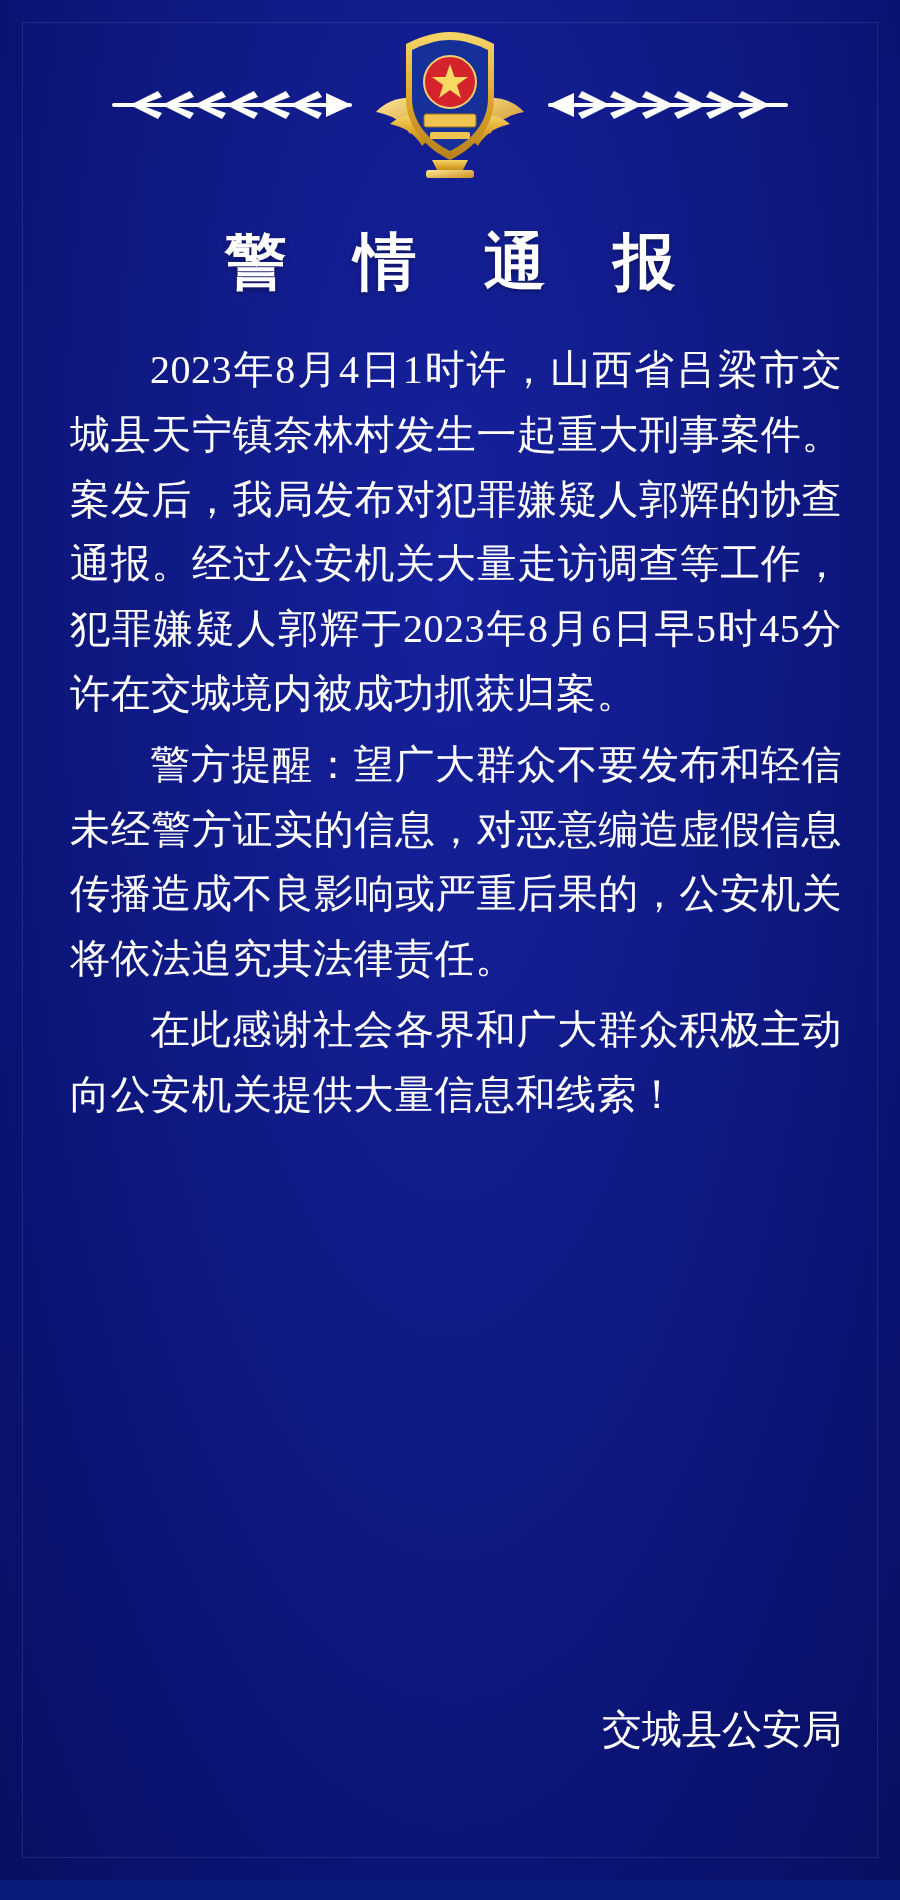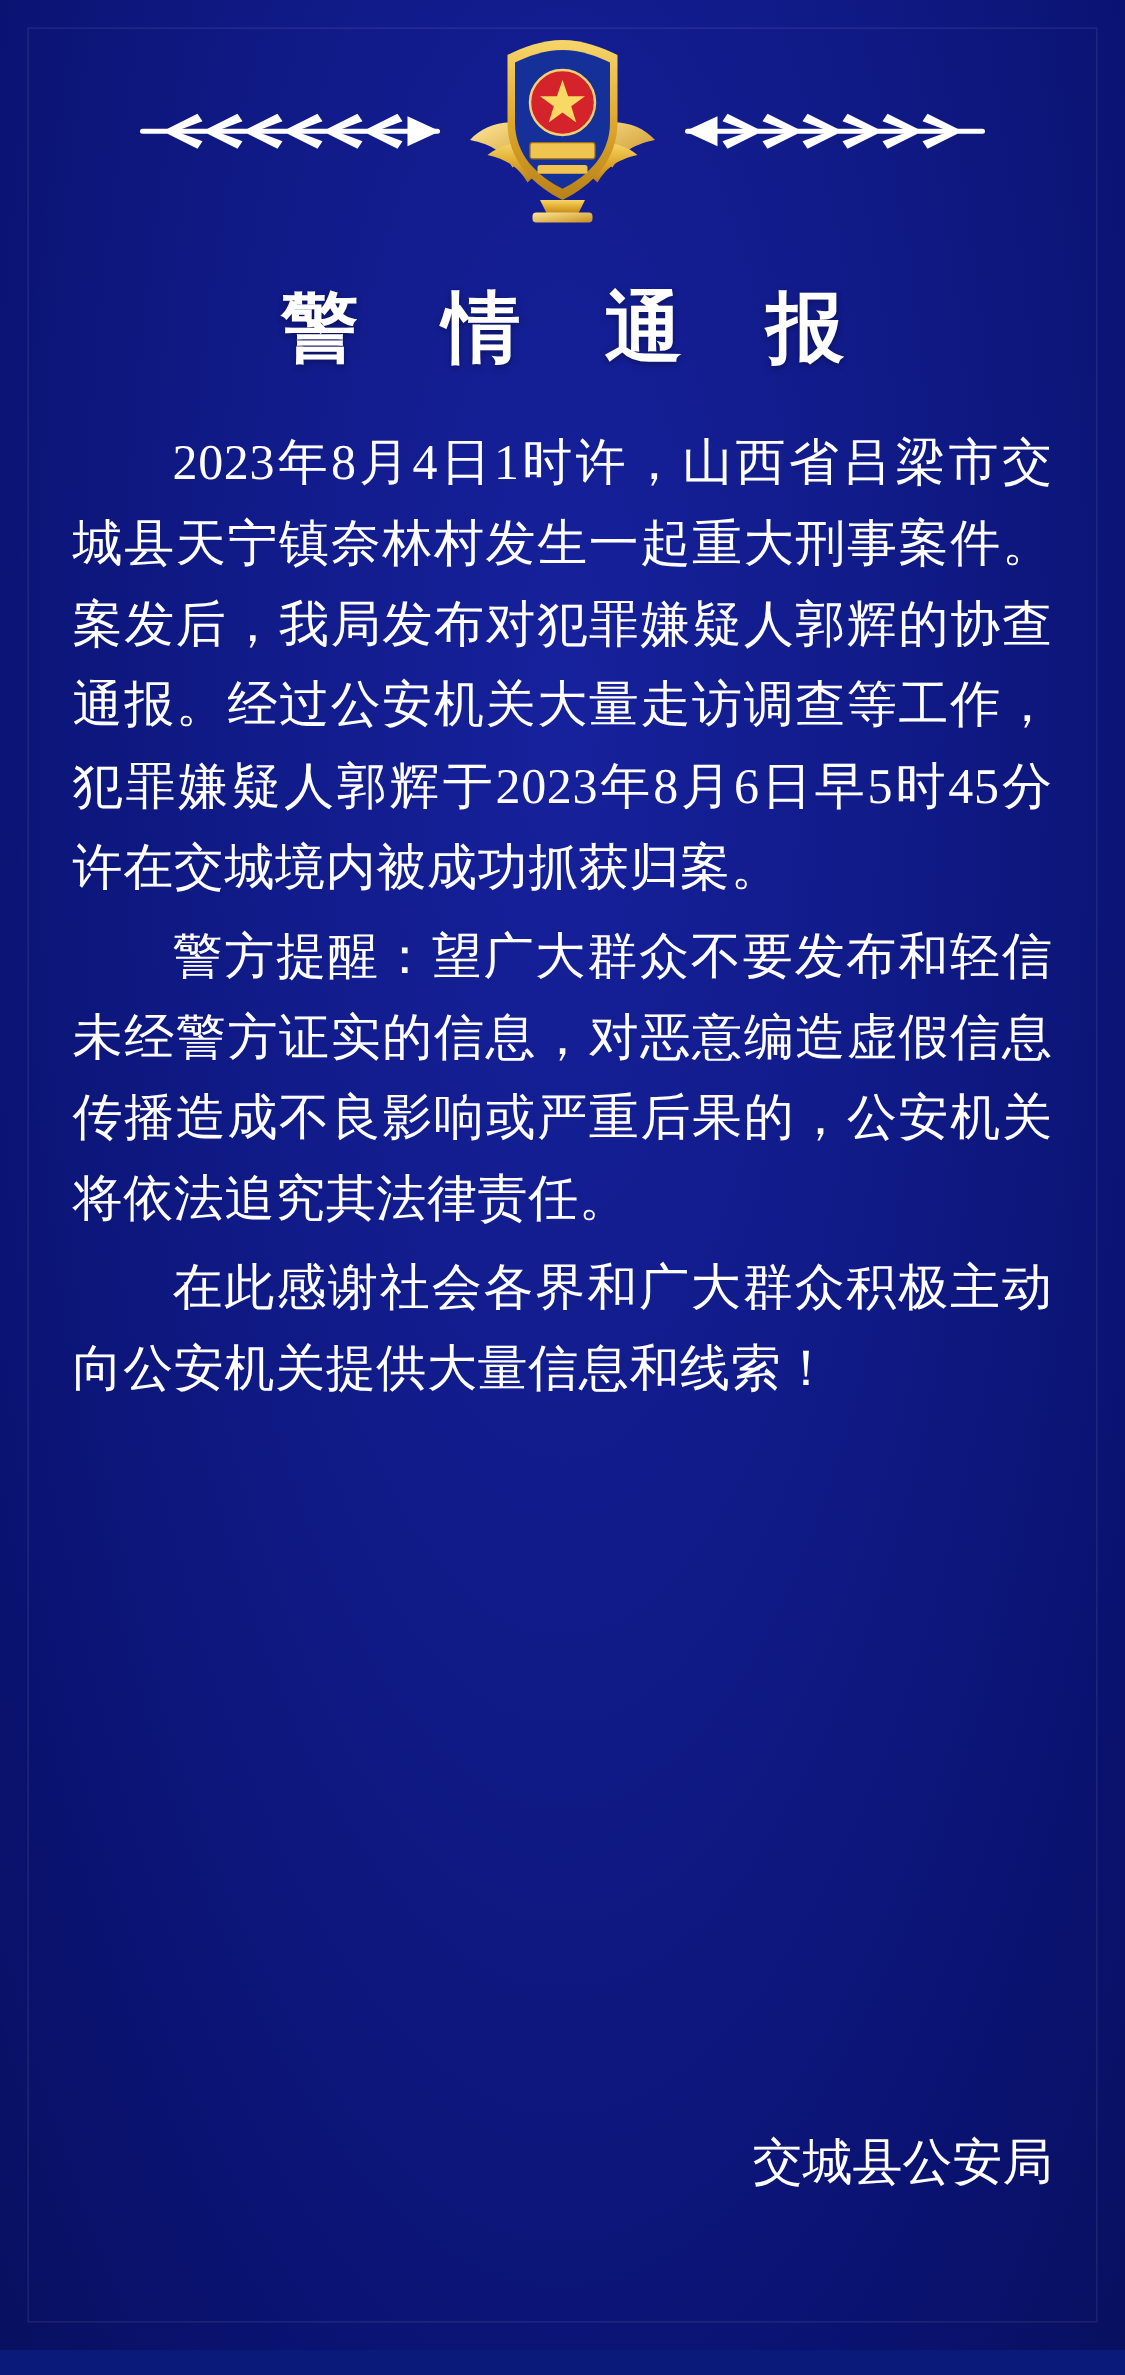--- a/index.html
+++ b/index.html
@@ -84,21 +84,21 @@
     box-sizing: border-box;
   }
 
   .para {
     color: #ffffff;
     font-size: 40px;
     line-height: 1.62;
     text-align: justify;
     text-justify: inter-ideograph;
     text-indent: 2em;
-    margin: 0 0 6px 0;
+    margin: 0 0 6px 12px;
     font-family: "Liberation Serif", "DejaVu Serif", serif;
     letter-spacing: 0.5px;
   }
 
   
   .signature {
     position: absolute;
     right: 58px;
     bottom: 118px;
     text-align: right;

